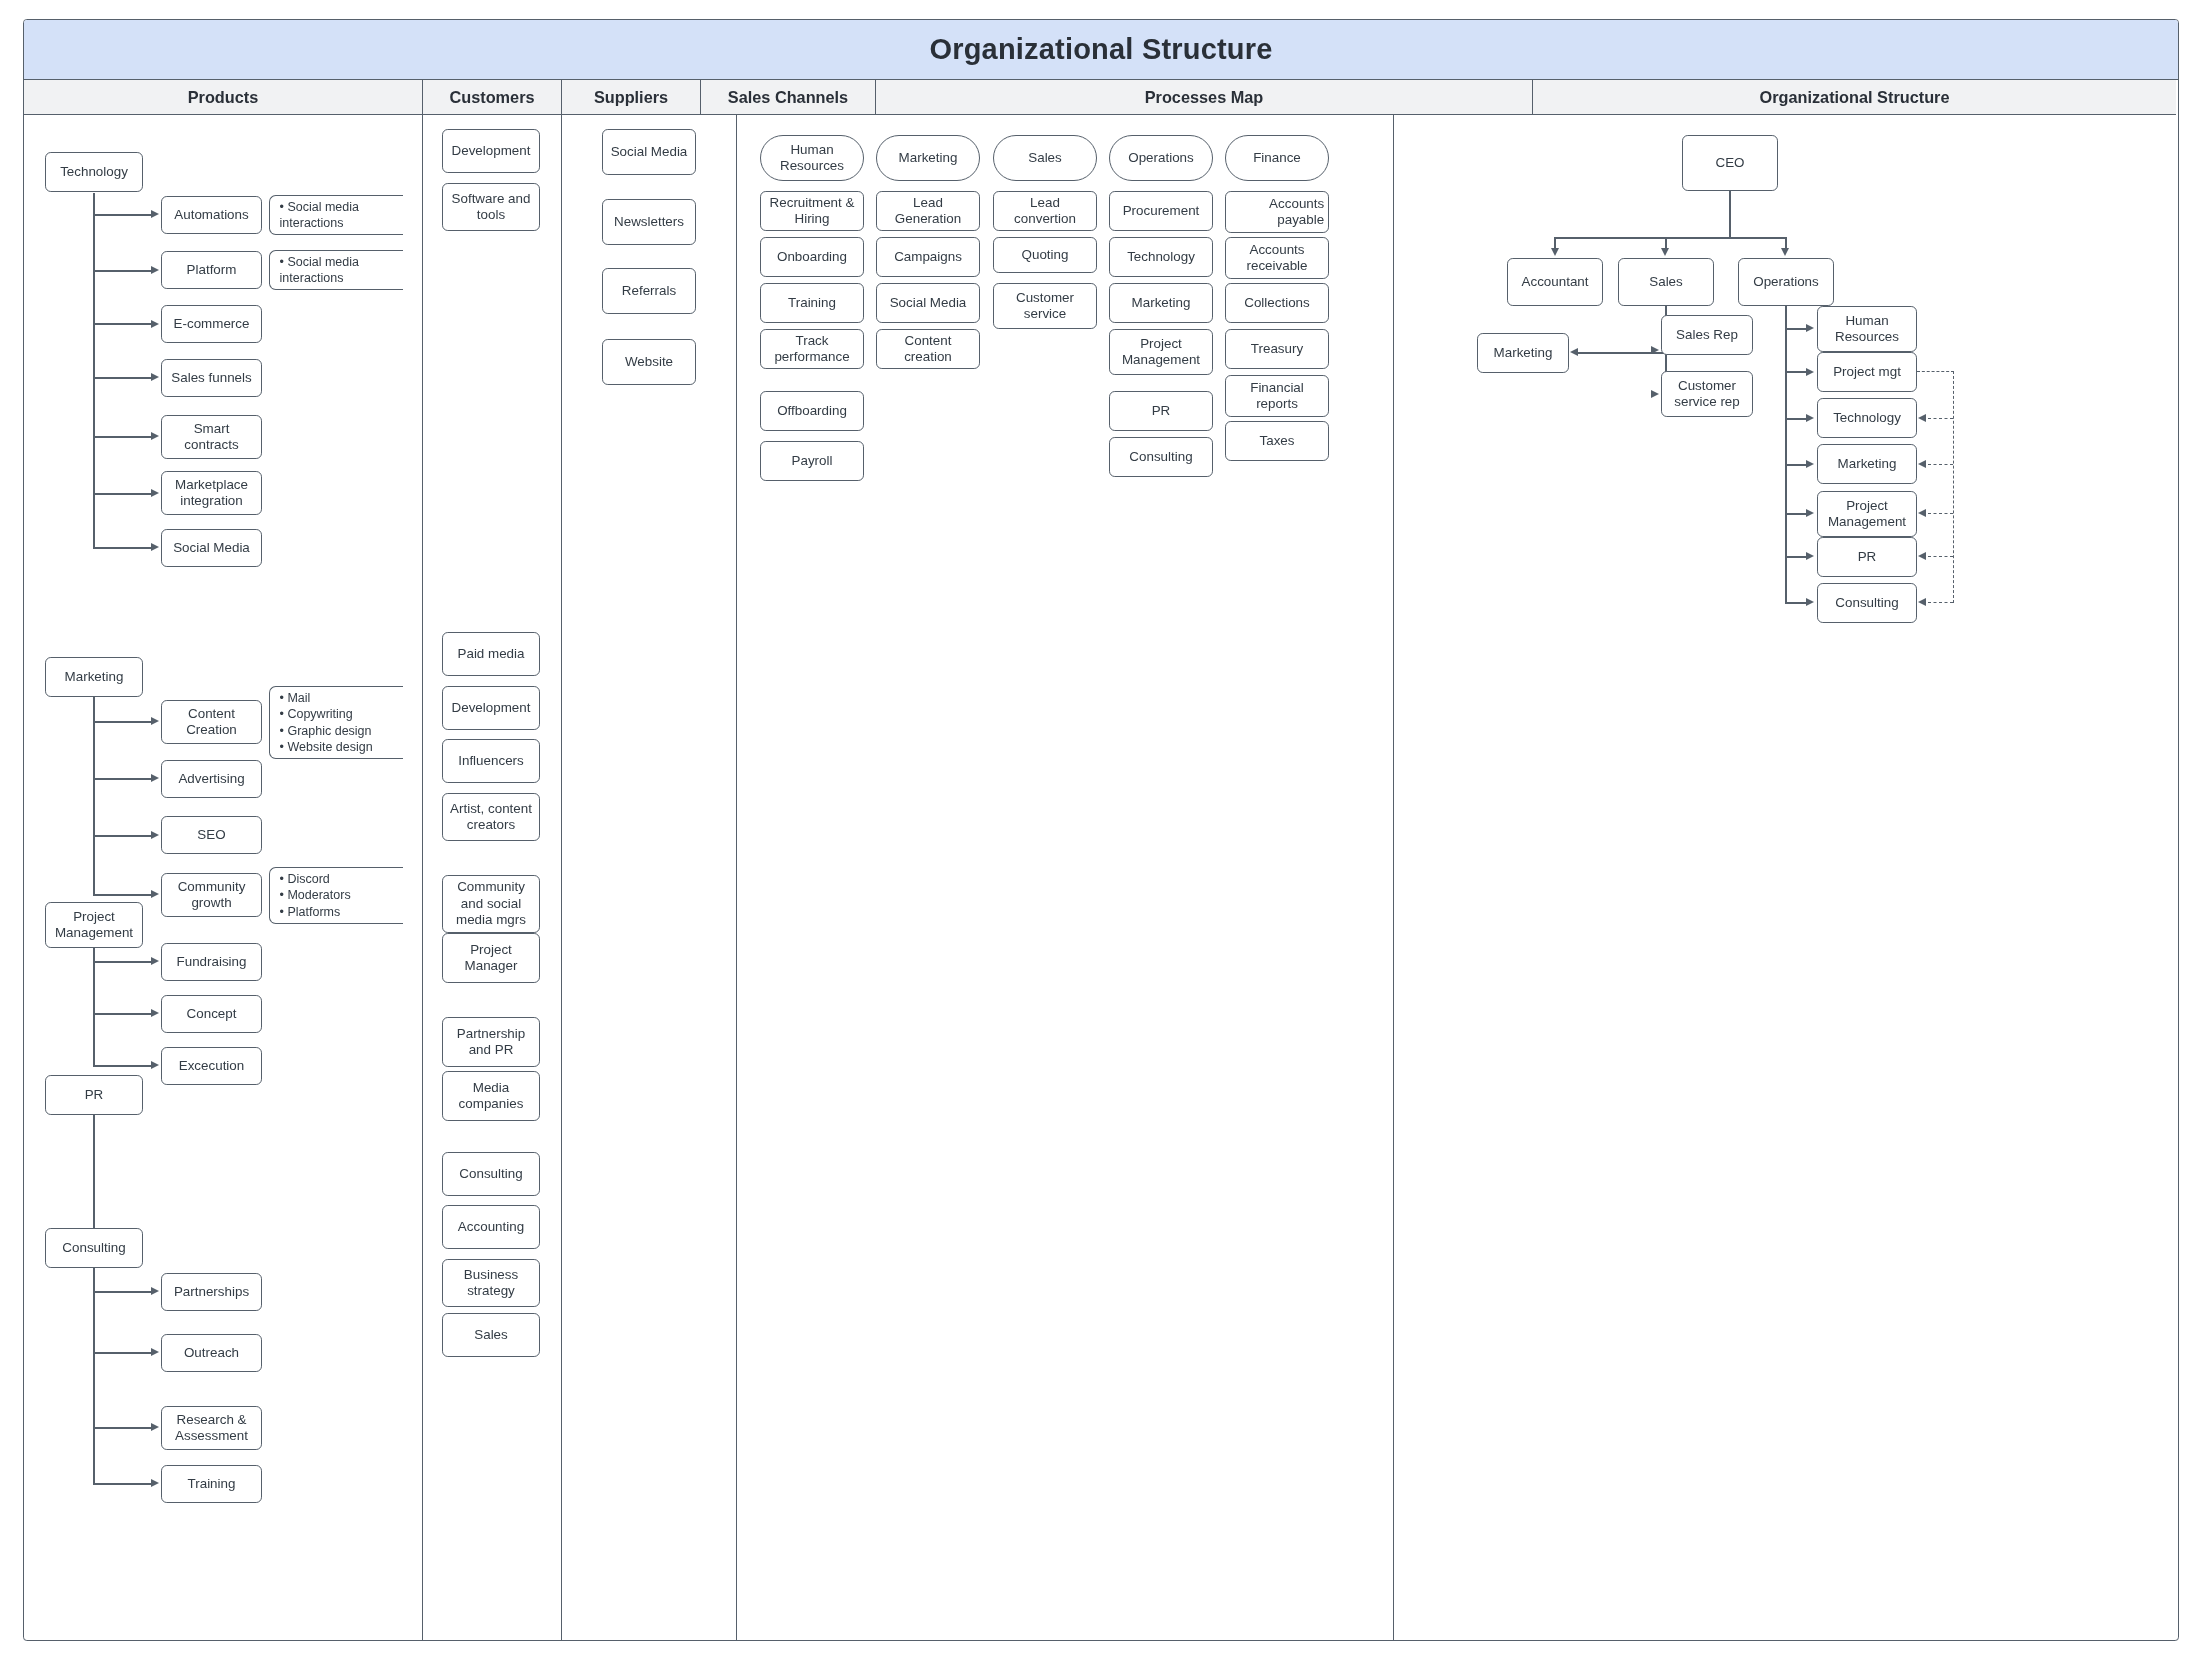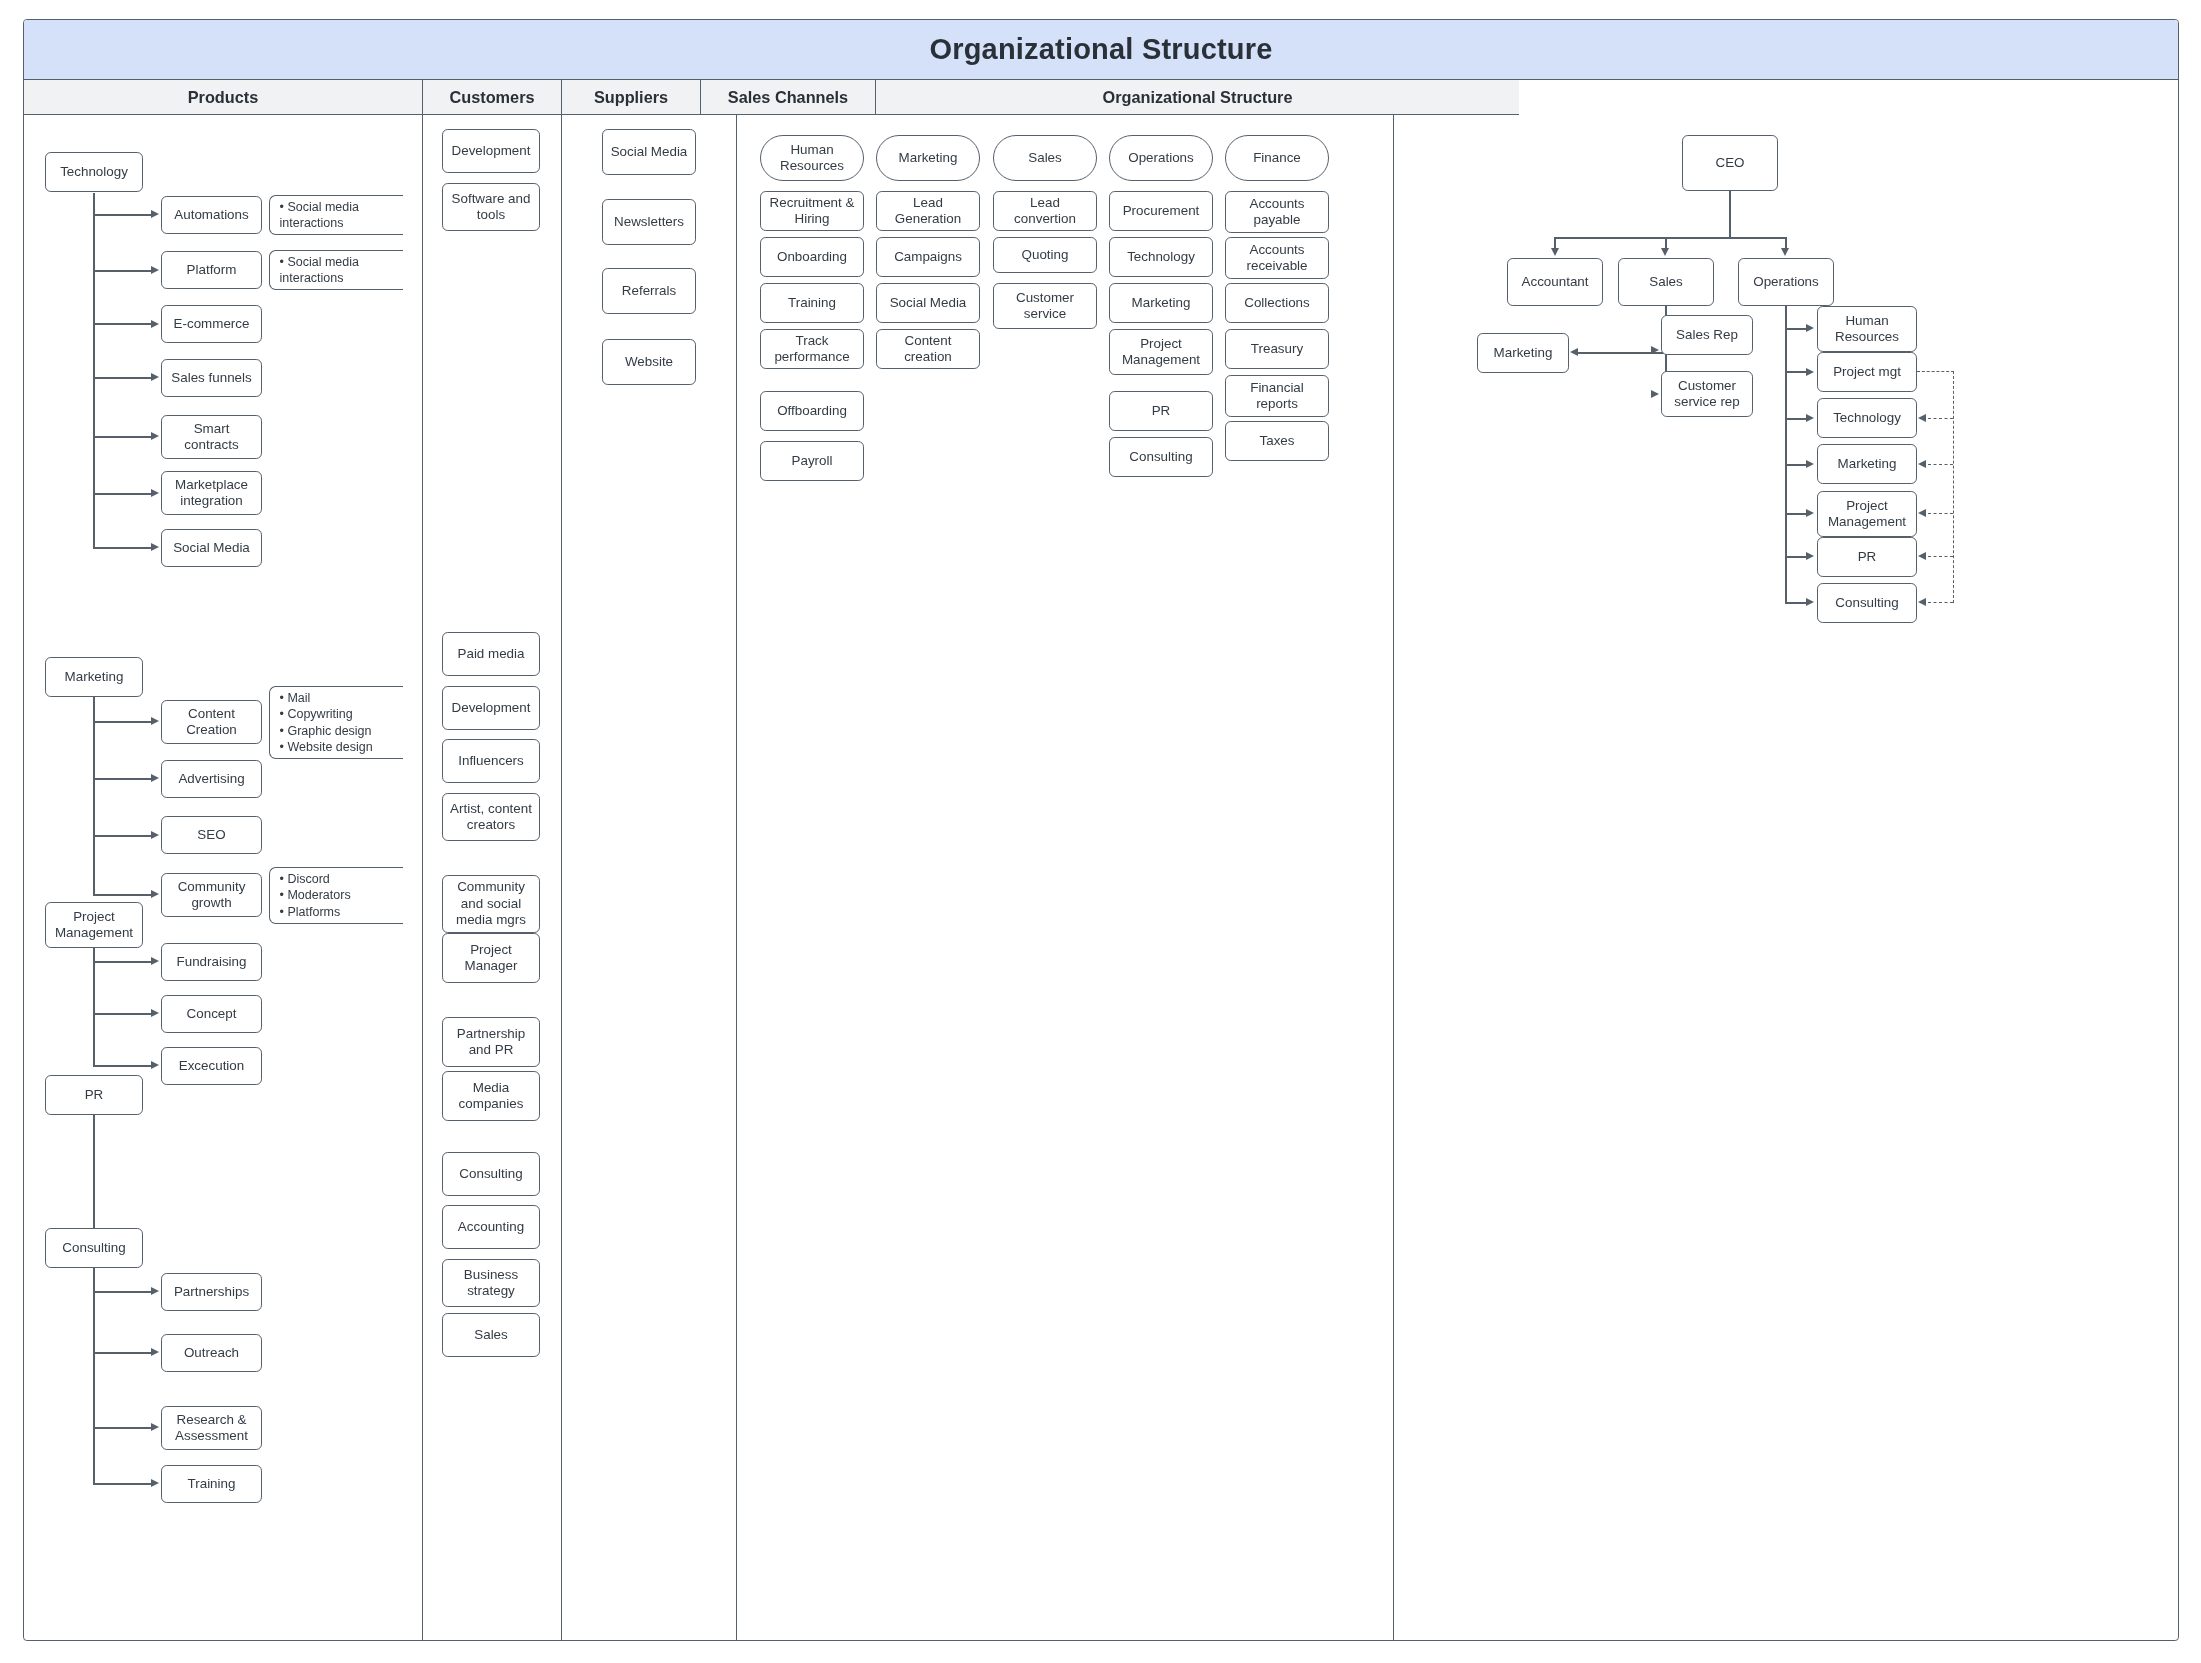--- a/index.html
+++ b/index.html
@@ -66,20 +66,21 @@
 
     <div class="title-bar">
       <div class="t">Organizational Structure</div>
     </div>
 
     <div class="headers">
       <div class="hcell w-products">Products</div>
       <div class="hcell w-customers">Customers</div>
       <div class="hcell w-suppliers">Suppliers</div>
       <div class="hcell w-channels">Sales Channels</div>
+      <div class="hcell w-processes">Processes Map</div>
       <div class="hcell w-org">Organizational Structure</div>
     </div>
 
     <div class="body-row">
 
       <div class="bcell w-products" id="col-products">
           <div class="node" style="left: 21px; top: 38px; width: 98px; height: 40px;">Technology</div>
           <div class="vline" style="left: 69px; top: 79px; height: 355px;"></div>
           <div class="hline" style="left: 69px; top: 100px; width: 59px;"></div>
           <div class="arrow-r" style="left: 127px; top: 96px;"></div>
@@ -207,21 +208,21 @@
           <div class="node" style="left: 256px; top: 123px; width: 104px; height: 36px;">Quoting</div>
           <div class="node" style="left: 256px; top: 169px; width: 104px; height: 46px;">Customer service</div>
           <div class="node pill" style="left: 372px; top: 21px; width: 104px; height: 46px;">Operations</div>
           <div class="node" style="left: 372px; top: 77px; width: 104px; height: 40px;">Procurement</div>
           <div class="node" style="left: 372px; top: 123px; width: 104px; height: 40px;">Technology</div>
           <div class="node" style="left: 372px; top: 169px; width: 104px; height: 40px;">Marketing</div>
           <div class="node" style="left: 372px; top: 215px; width: 104px; height: 46px;">Project Management</div>
           <div class="node" style="left: 372px; top: 277px; width: 104px; height: 40px;">PR</div>
           <div class="node" style="left: 372px; top: 323px; width: 104px; height: 40px;">Consulting</div>
           <div class="node pill" style="left: 488px; top: 21px; width: 104px; height: 46px;">Finance</div>
-          <div class="node" style="left: 488px; top: 77px; width: 104px; height: 42px;">Accounts payable</div>
+          <div class="node" style="left: 488px; top: 77px; width: 104px; height: 42px; text-align: right;">Accounts payable</div>
           <div class="node" style="left: 488px; top: 123px; width: 104px; height: 42px;">Accounts receivable</div>
           <div class="node" style="left: 488px; top: 169px; width: 104px; height: 40px;">Collections</div>
           <div class="node" style="left: 488px; top: 215px; width: 104px; height: 40px;">Treasury</div>
           <div class="node" style="left: 488px; top: 261px; width: 104px; height: 42px;">Financial reports</div>
           <div class="node" style="left: 488px; top: 307px; width: 104px; height: 40px;">Taxes</div>
         </div>
 
       <div class="bcell w-org" id="col-org">
           <div class="node" style="left: 288px; top: 21px; width: 96px; height: 56px;">CEO</div>
           <div class="vline" style="left: 335px; top: 77px; height: 46px;"></div>

